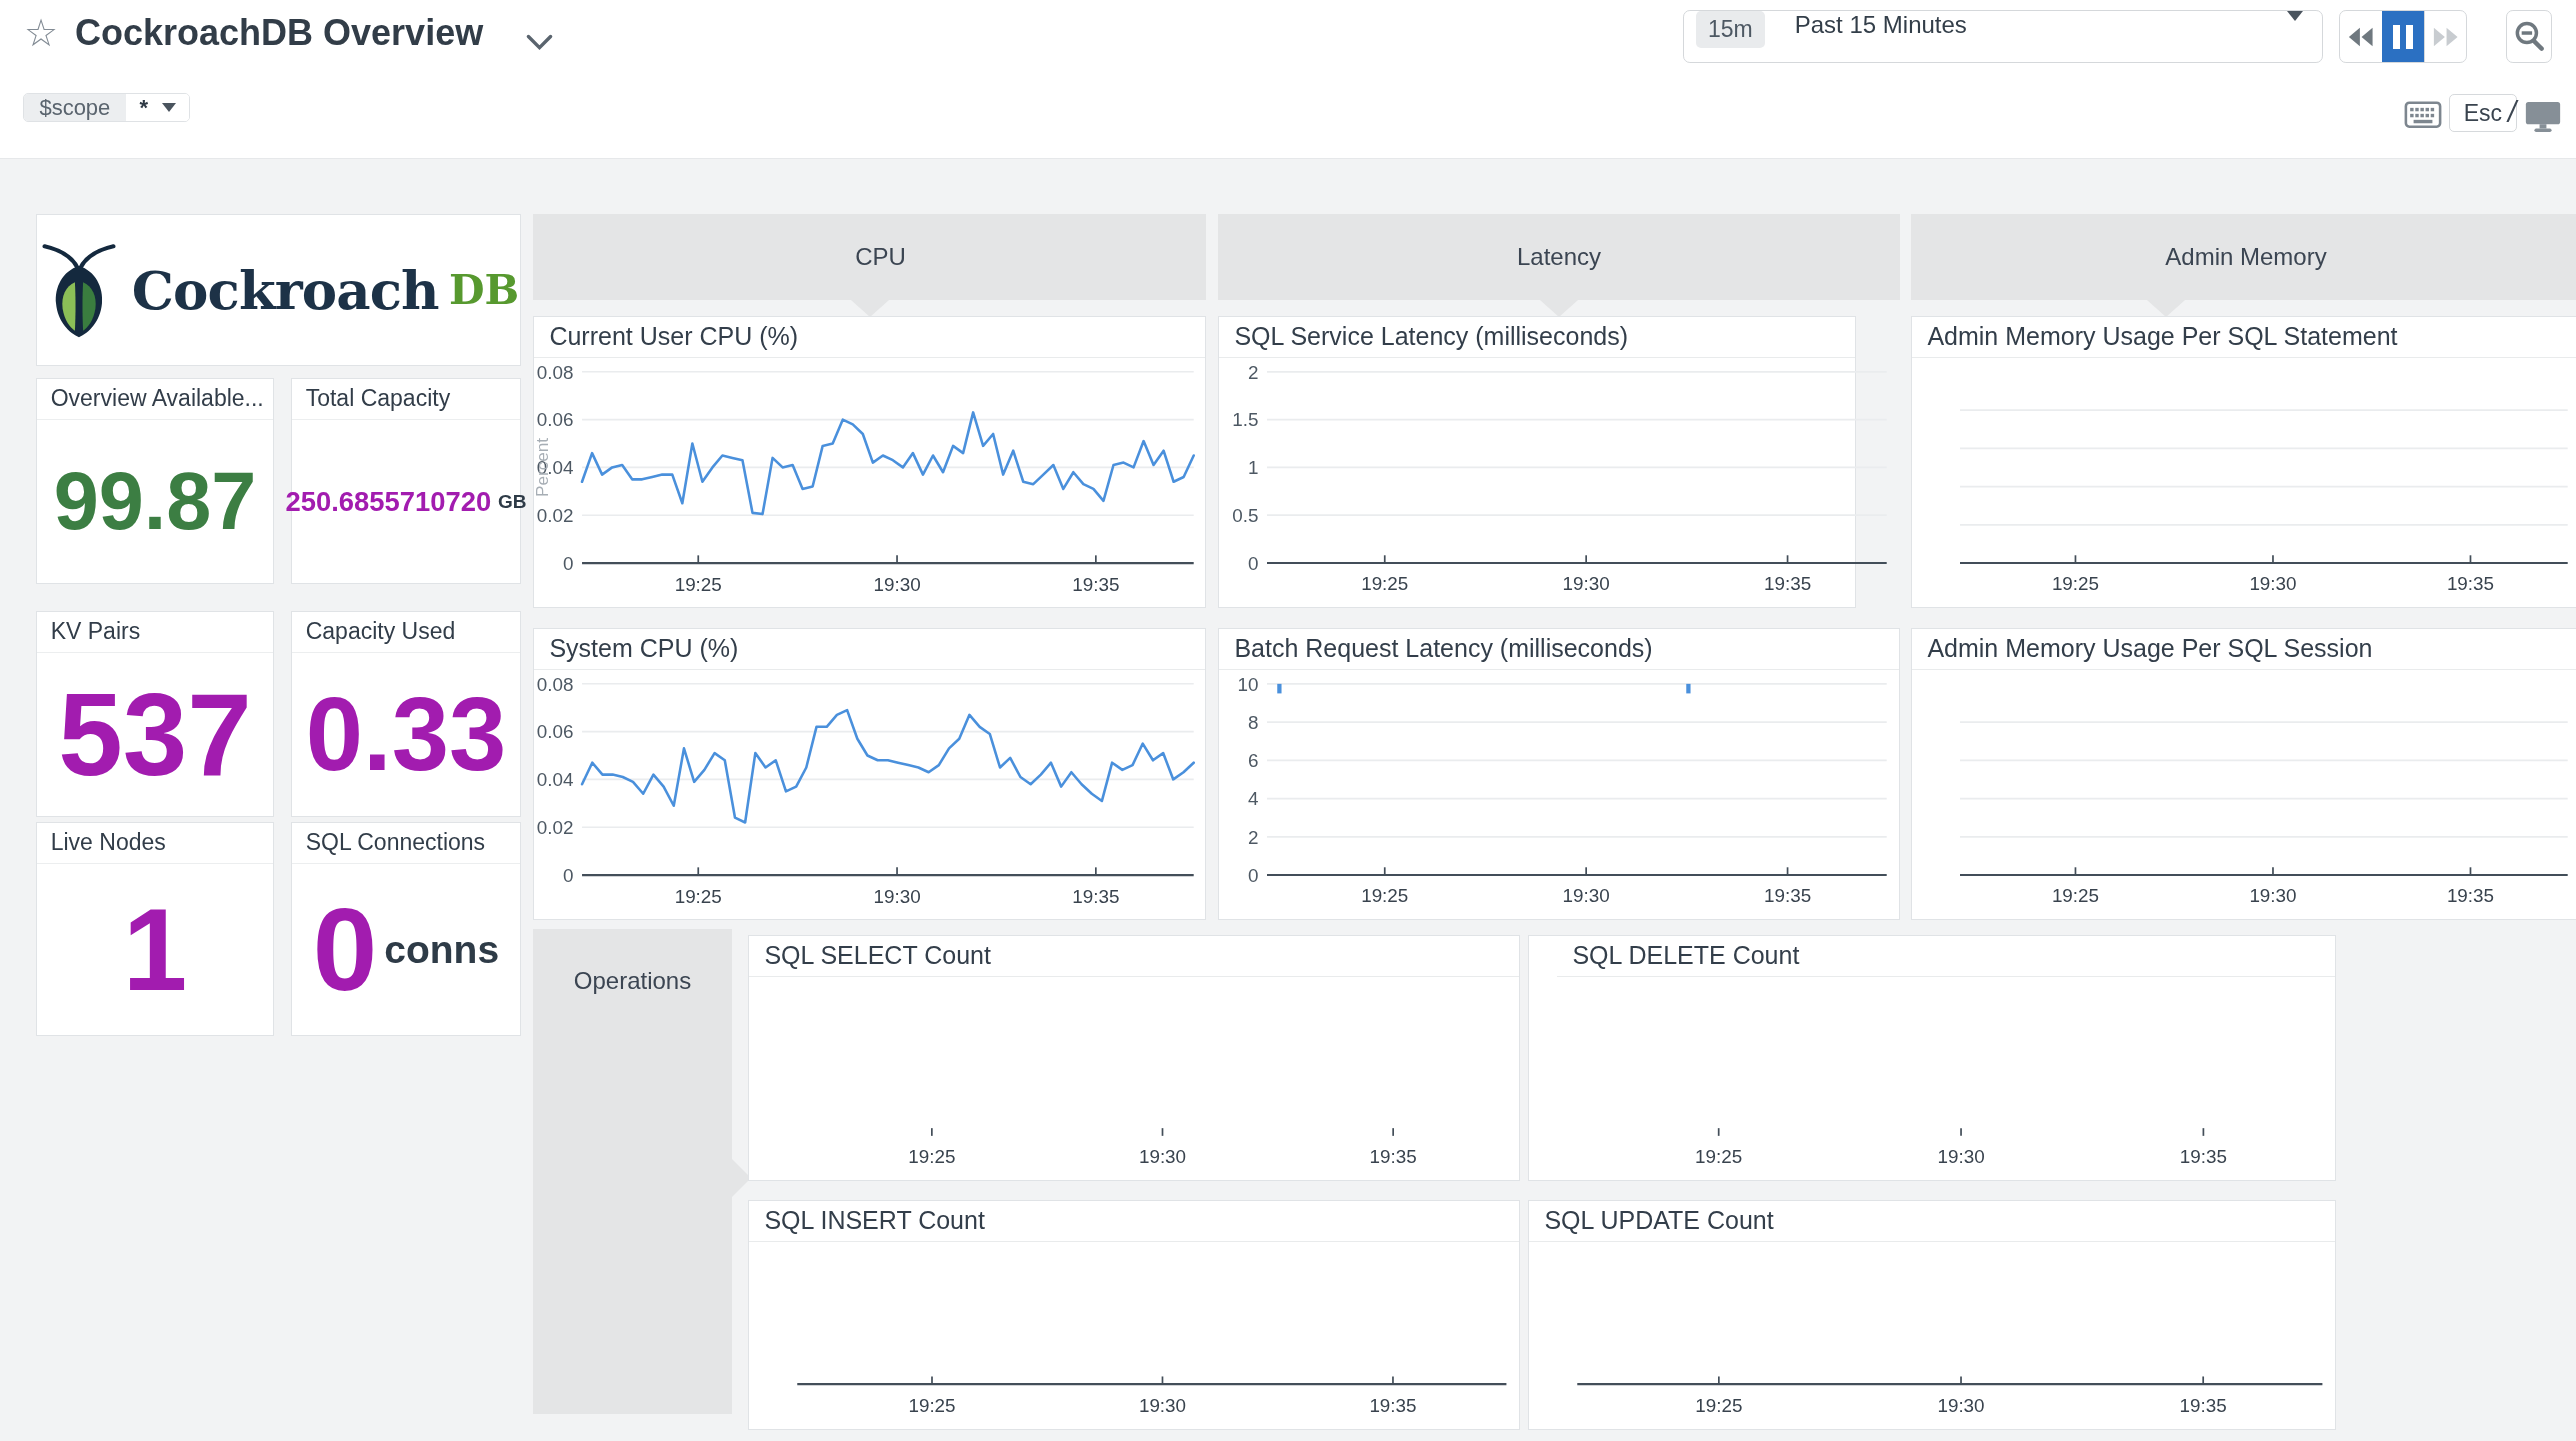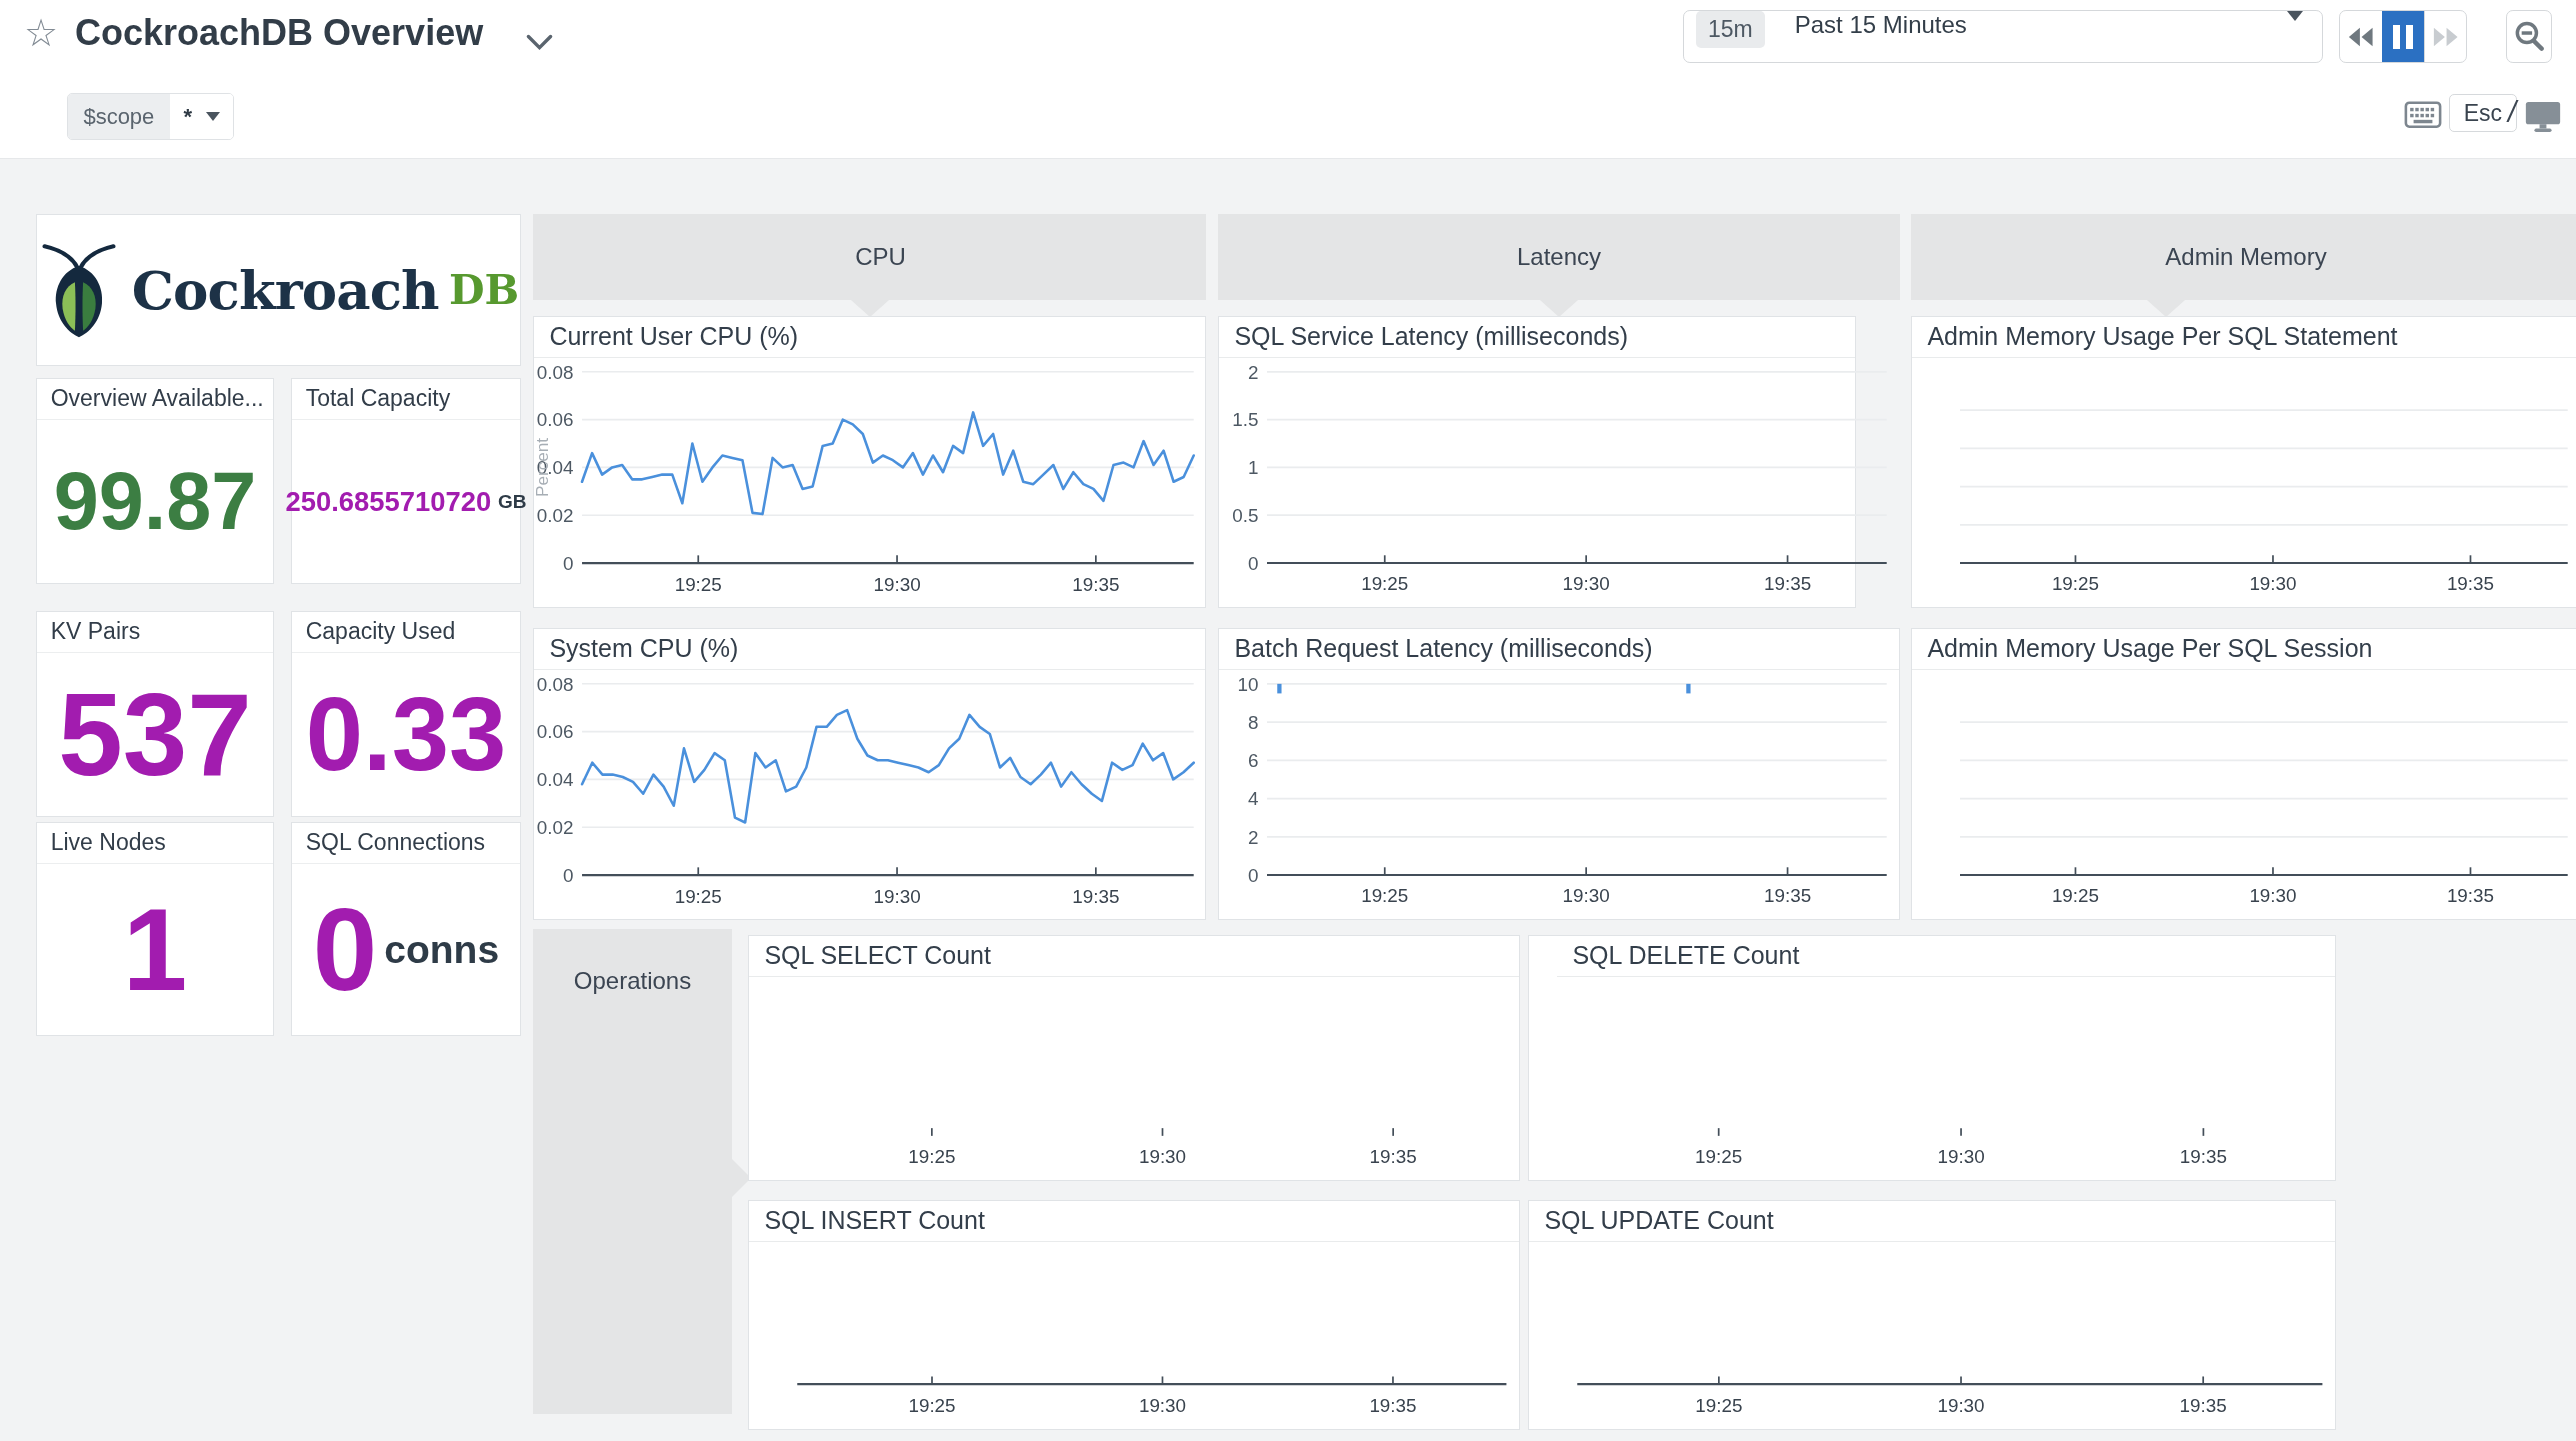--- a/index.html
+++ b/index.html
@@ -25,22 +25,22 @@
   .btn-group { position:absolute; top:10.3px; height:53px; display:flex; border:1.7px solid #d5d8db;
                border-radius:6.9px; overflow:hidden; background:#fff; }
   .btn-seg { width:42px; height:100%; display:flex; align-items:center; justify-content:center; cursor:pointer; }
   .btn-seg + .btn-seg { border-left:1.7px solid #d5d8db; }
   .btn-seg.active { background:#2b70c2; border-left:none; }
   .pause-bars { display:flex; gap:6.9px; }
   .pause-bars i { display:block; width:6.9px; height:24px; background:#fff; }
   .sq-btn { position:absolute; top:10.3px; width:46px; height:53px; border:1.7px solid #d5d8db; border-radius:6.9px;
             background:#fff; display:flex; align-items:center; justify-content:center; cursor:pointer; }
 
-  .scope-pill { position:absolute; left:23px; top:93px; height:47px; display:flex; border:1.7px solid #dfe2e5;
-                border-radius:5.1px; overflow:hidden; font-size:22px; cursor:pointer;margin-left:44px; }
+  .scope-pill { position:absolute; left:23px; top:93px; height:29px; display:flex; border:1.7px solid #dfe2e5;
+                border-radius:5.1px; overflow:hidden; font-size:22px; cursor:pointer; }
   .scope-name { background:#eceef0; color:#5a646e; display:flex; align-items:center; padding:0 15.4px; }
   .scope-val  { background:#fff; color:#2f3a45; font-weight:700; display:flex; align-items:center; gap:13.7px; padding:0 13.7px; }
   .caret-sm { width:0; height:0; border-left:7.7px solid transparent; border-right:7.7px solid transparent;
               border-top:9.4px solid #4a545e; }
   .esc-btn { position:absolute; left:2449px; top:94px; height:38px; padding:0 13.7px; border:1.7px solid #d6d9dc;
              border-radius:5.1px; background:#fff; font-size:23px; color:#39434e; display:flex; align-items:center; cursor:pointer; }
   .slash { position:absolute; left:2508px; top:96px; font-size:29px; color:#3c4651; font-style:italic; }
 
   
   .card { position:absolute; background:#fff; border:1.7px solid #e0e3e6; }

